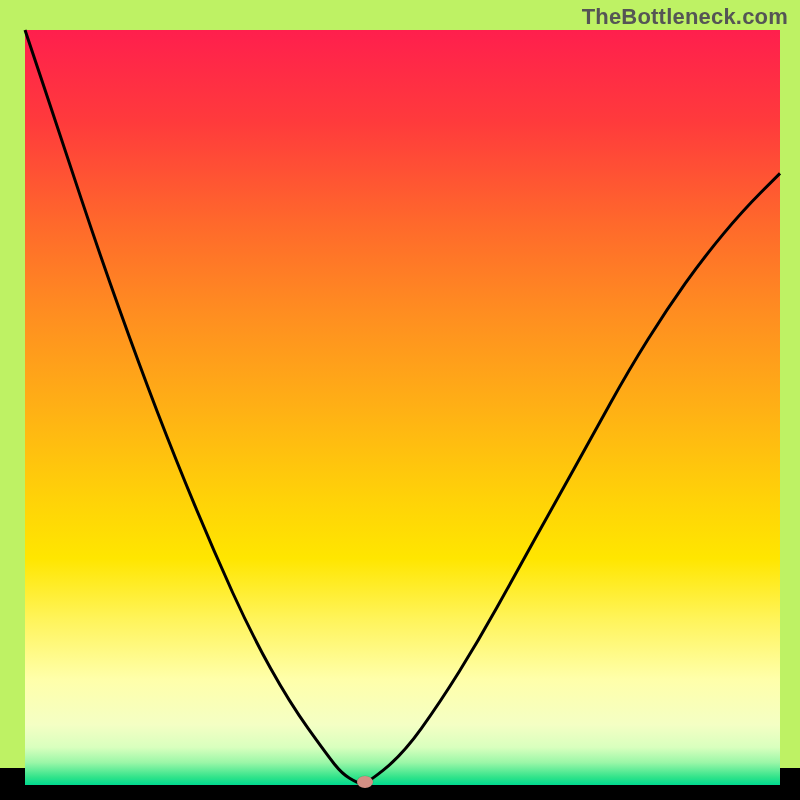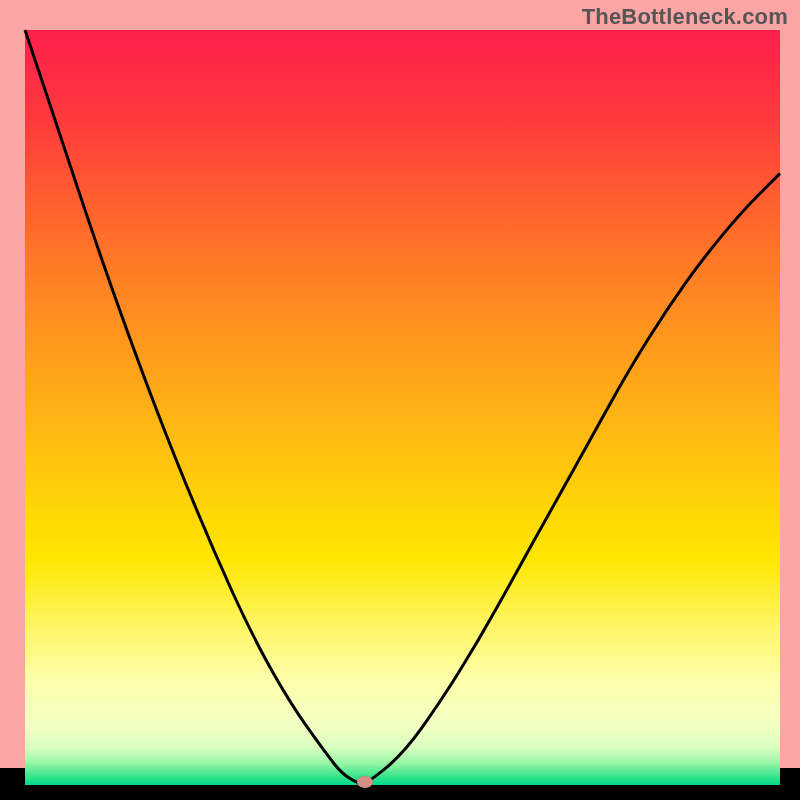--- a/index.html
+++ b/index.html
@@ -8,21 +8,21 @@
     width: 800px;
     height: 800px;
     overflow: hidden;
     background: #000;
     font-family: Arial, Helvetica, sans-serif;
   }
   .frame {
     position: relative;
     width: 800px;
     height: 768px;
-    background: #fca5a5;
+    background: #bef264;
   }
   .attribution {
     position: absolute;
     top: 4px;
     right: 12px;
     color: #555;
     font-size: 22px;
     font-weight: 600;
     letter-spacing: 0.2px;
     user-select: none;

